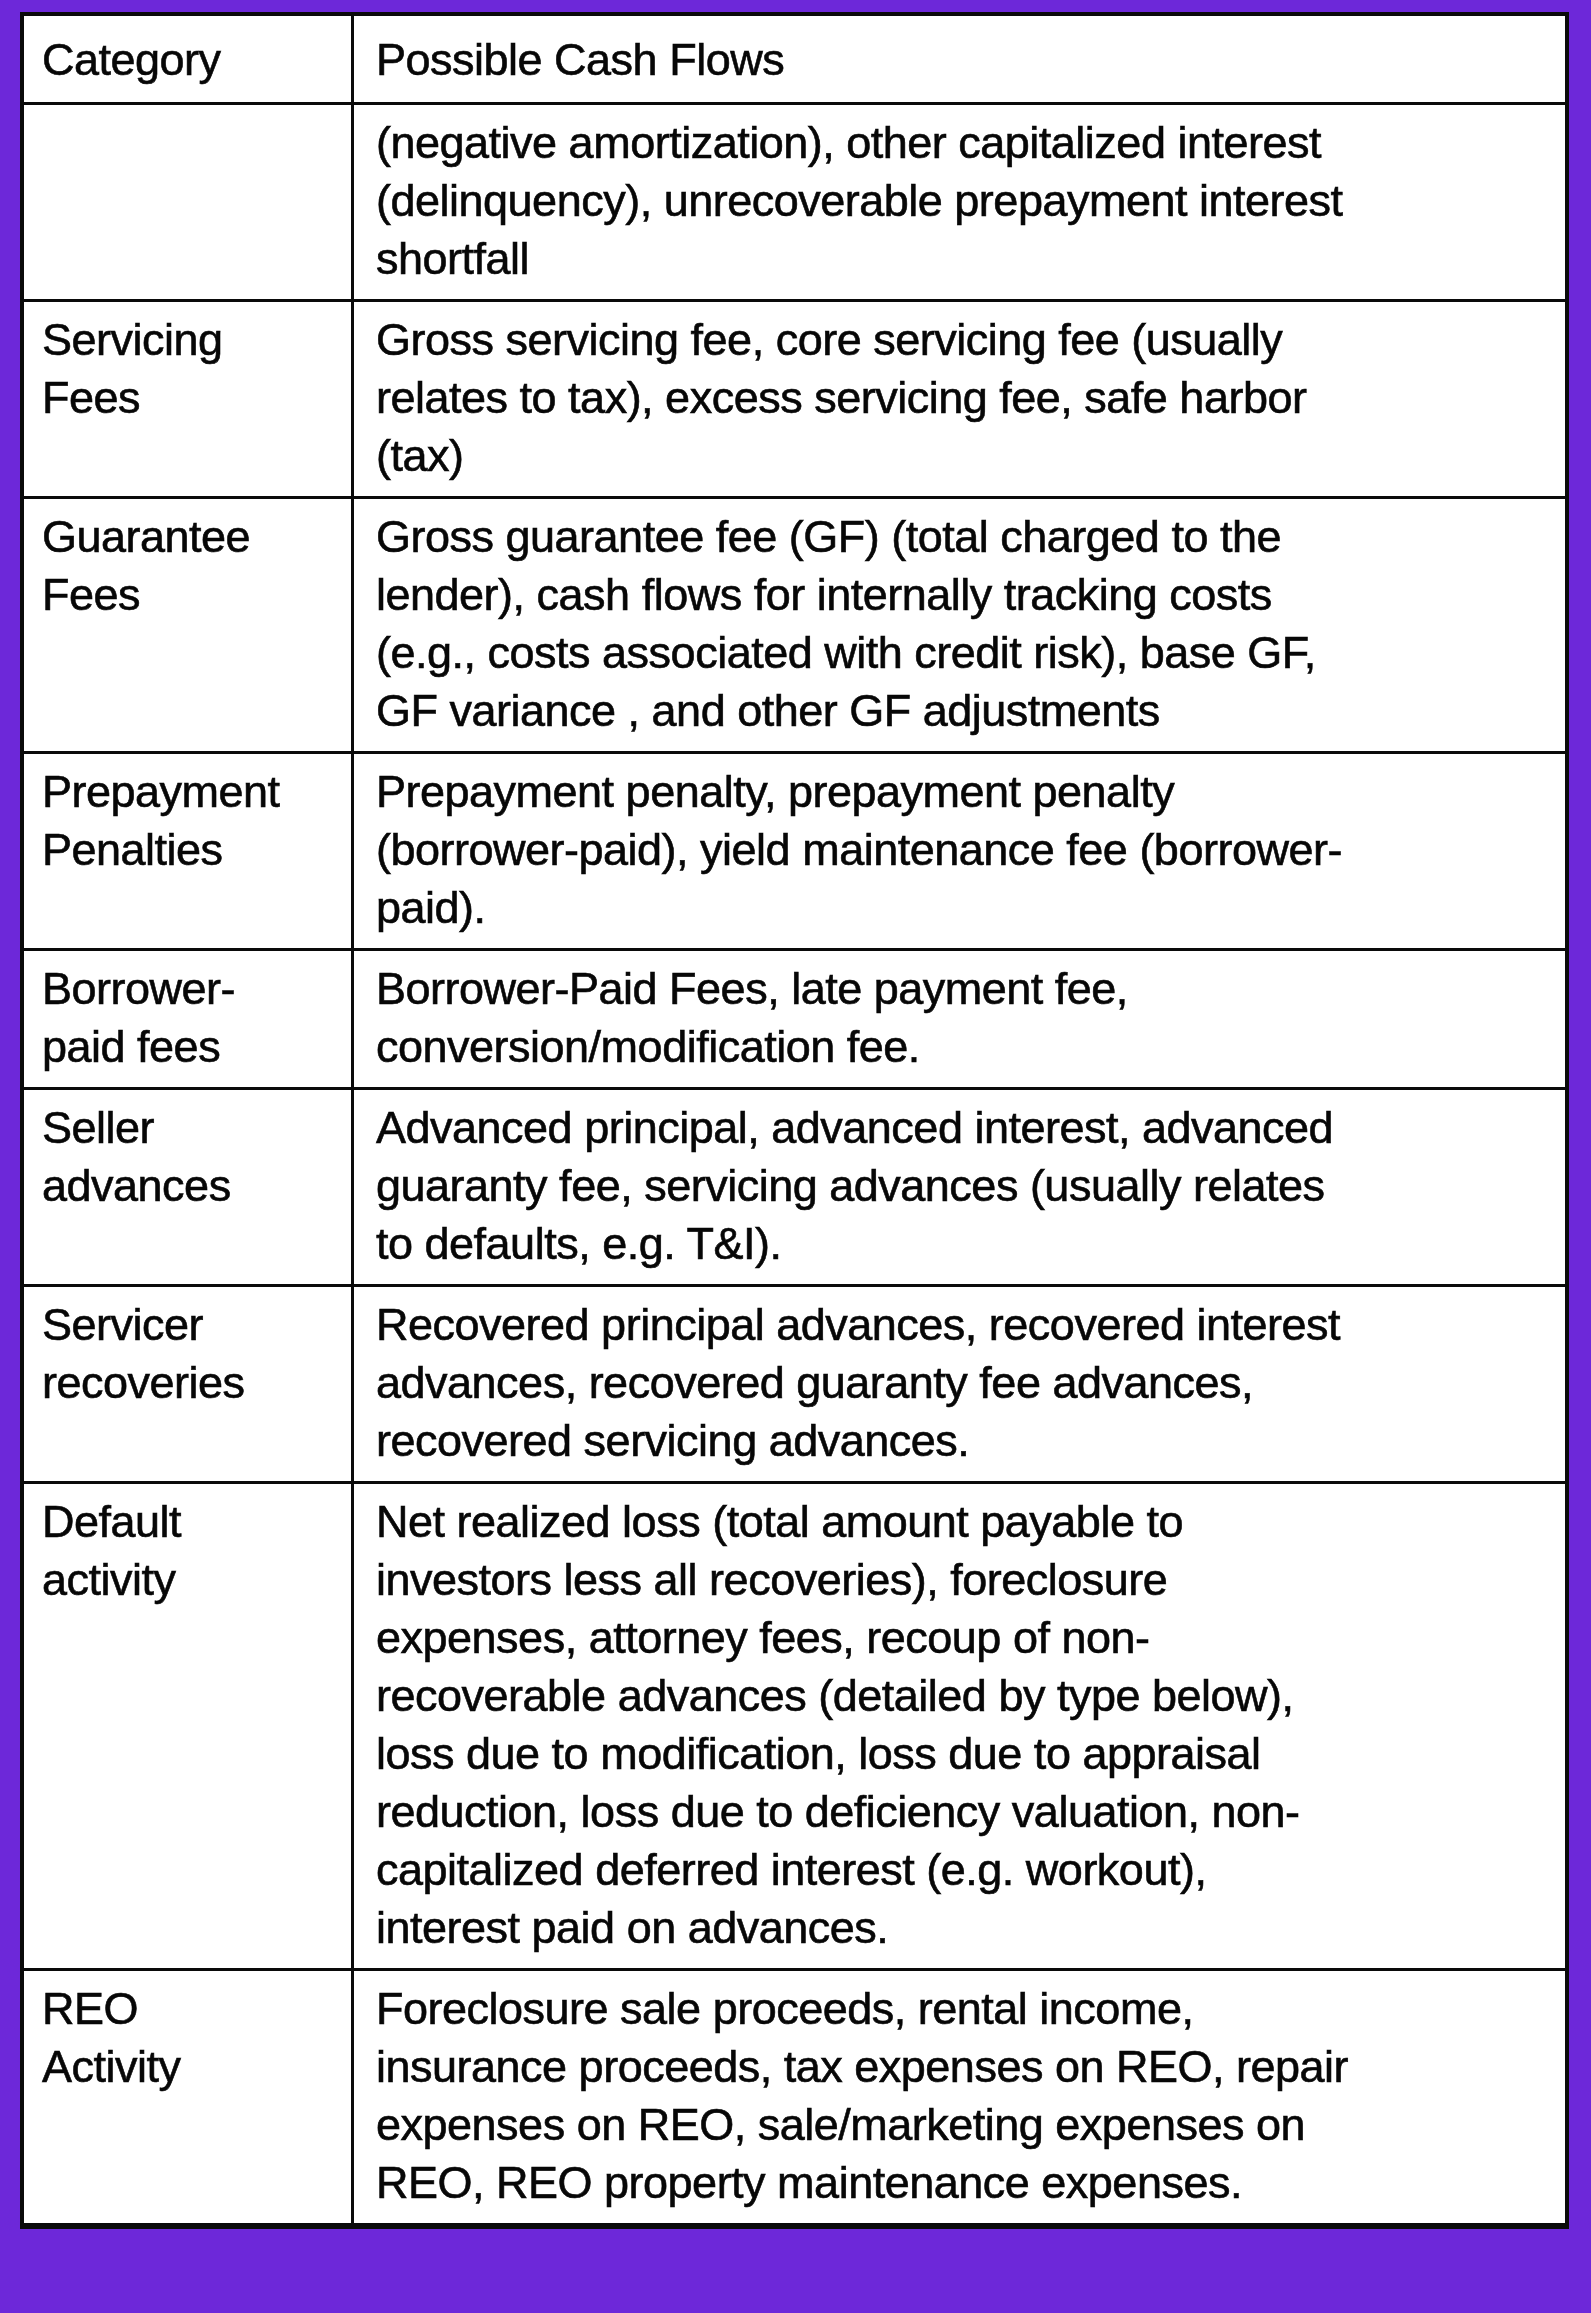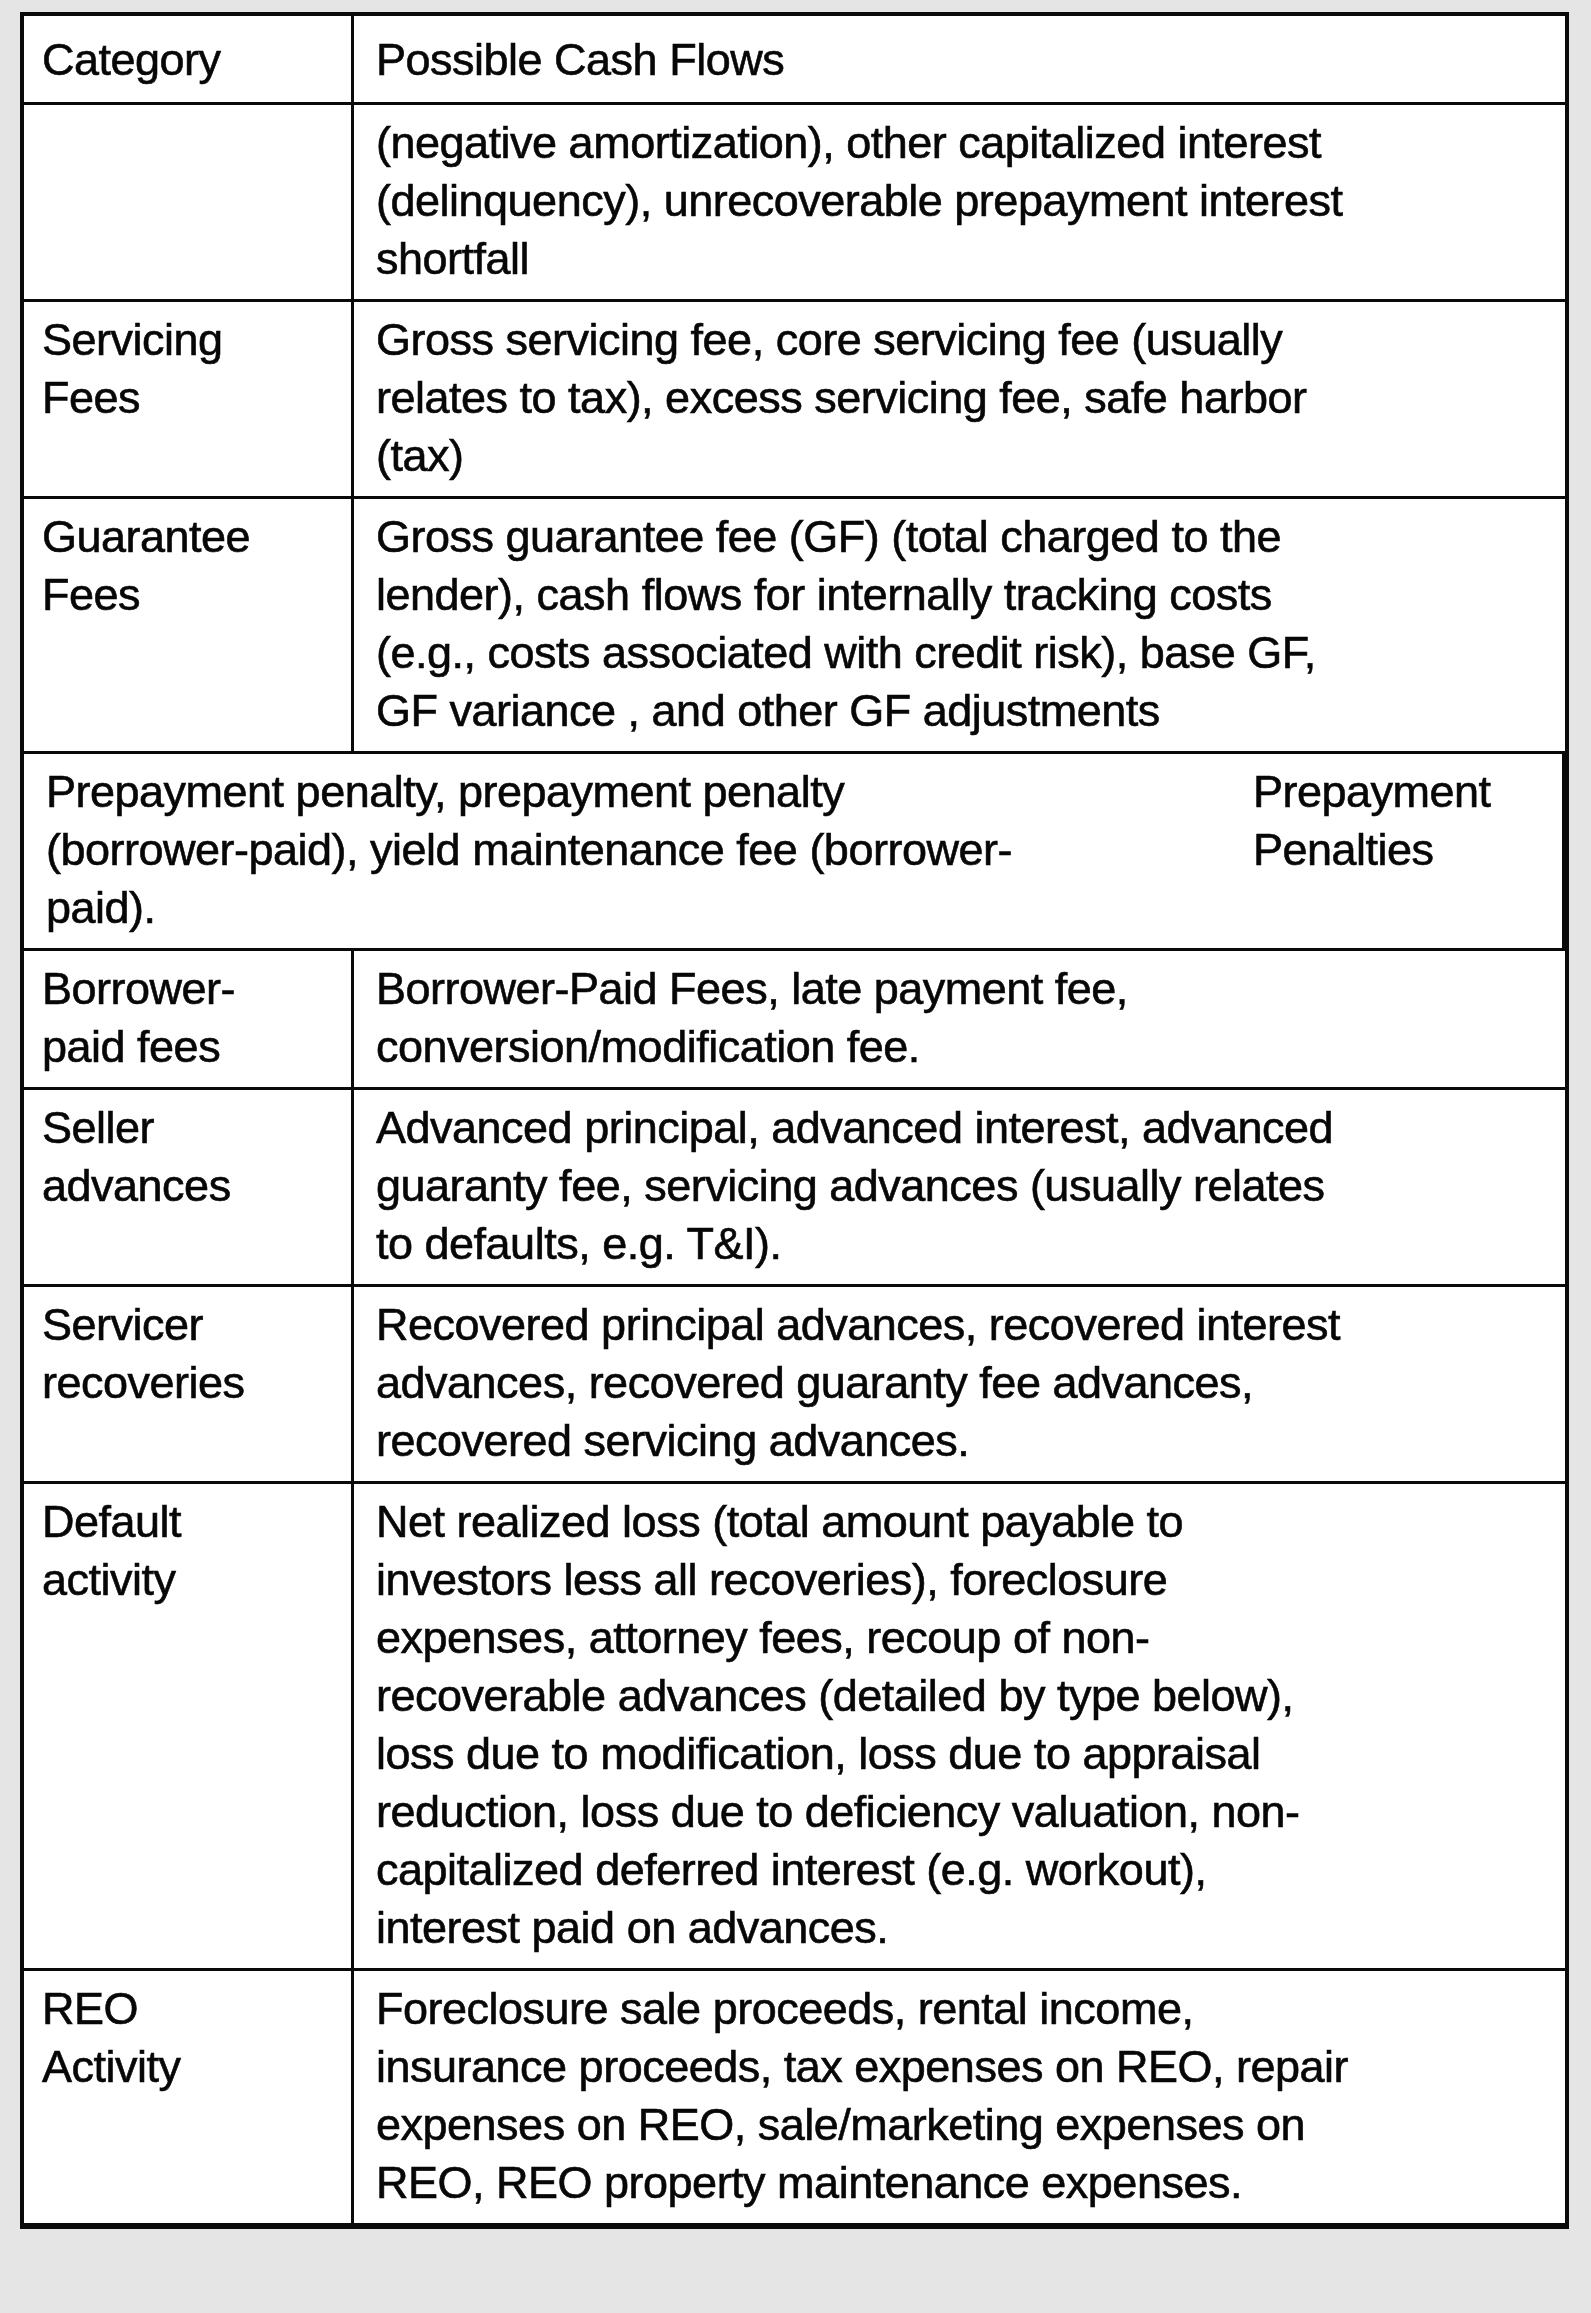--- a/index.html
+++ b/index.html
@@ -12,21 +12,21 @@
     height: 2313px;
     position: relative;
     font-family: "Liberation Sans", sans-serif;
     color: #070707;
   }
   .page {
     position: absolute;
     left: 0; top: 0;
     width: 1591px;
     height: 2313px;
-    background: #e5e5e5;
+    background: #6d28d9;
   }
   .doc-table {
     position: absolute;
     left: 20px;
     top: 12px;
     width: 1549px;
     border: 4px solid #0a0a0a;
     border-bottom-width: 6px;
     background: #ffffff;
     box-sizing: border-box;
@@ -90,25 +90,25 @@
     <div class="cell cat-cell">Guarantee
 Fees</div>
     <div class="cell flow-cell">Gross guarantee fee (GF) (total charged to the
 lender), cash flows for internally tracking costs
 (e.g., costs associated with credit risk), base GF,
 GF variance , and other GF adjustments</div>
   </div>
 
 
   <div class="t-row">
+    <div class="cell cat-cell">Prepayment
+Penalties</div>
     <div class="cell flow-cell">Prepayment penalty, prepayment penalty
 (borrower-paid), yield maintenance fee (borrower-
 paid).</div>
-    <div class="cell cat-cell">Prepayment
-Penalties</div>
   </div>
 
   <div class="t-row">
     <div class="cell cat-cell">Borrower-
 paid fees</div>
     <div class="cell flow-cell">Borrower-Paid Fees, late payment fee,
 conversion/modification fee.</div>
   </div>
 
   <div class="t-row">

